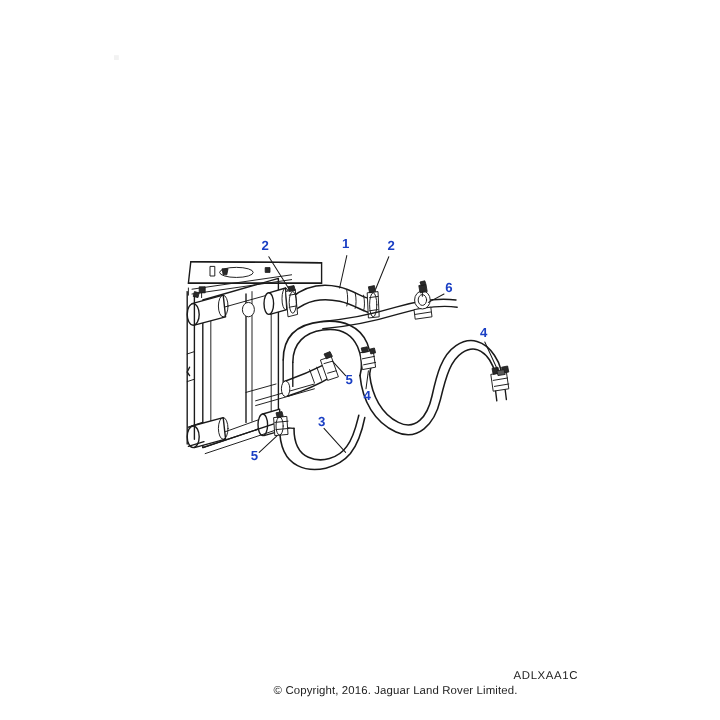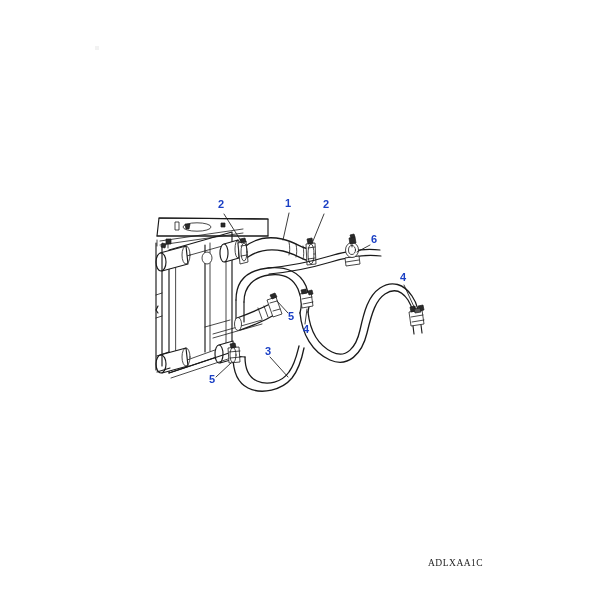--- a/index.html
+++ b/index.html
@@ -19,21 +19,21 @@
   #diagram-svg {
     position: absolute;
     left: 0;
     top: 0;
     width: 600px;
     height: 600px;
     display: block;
   }
   .footer-text {
     position: absolute;
-    font-family: Liberation Serif, serif;
+    font-family: Liberation Sans, sans-serif;
     color: #222222;
     white-space: nowrap;
   }
   #copyright-notice {
     left: 228px;
     top: 570px;
     font-size: 9.5px;
     letter-spacing: 0.1px;
   }
   #part-code {
@@ -292,14 +292,15 @@
       <text class="callout-num" x="403" y="281" text-anchor="middle">4</text>
       <text class="callout-num" x="291" y="320" text-anchor="middle">5</text>
       <text class="callout-num" x="306" y="333" text-anchor="middle">4</text>
       <text class="callout-num" x="268" y="355" text-anchor="middle">3</text>
       <text class="callout-num" x="212" y="383" text-anchor="middle">5</text>
     </g>
   </svg>
 
   <div class="footer-text" id="part-code">ADLXAA1C</div>
 
+  <div class="footer-text" id="copyright-notice">© Copyright, 2016. Jaguar Land Rover Limited.</div>
 
 </div>
 
 </body></html>

